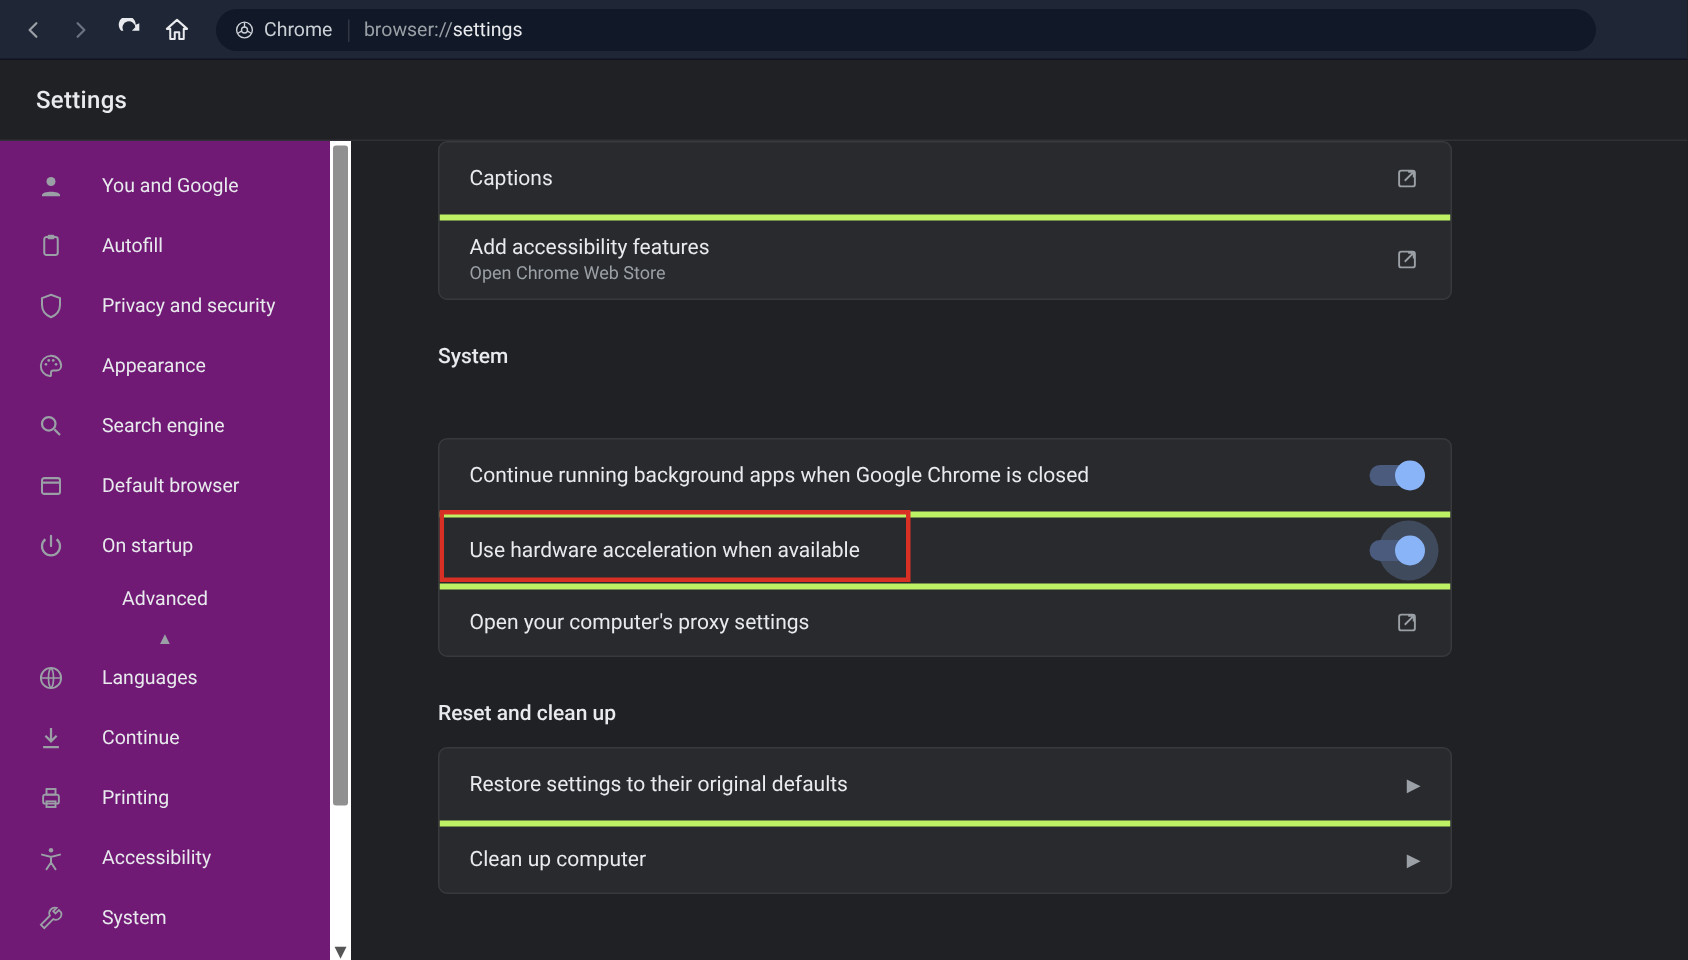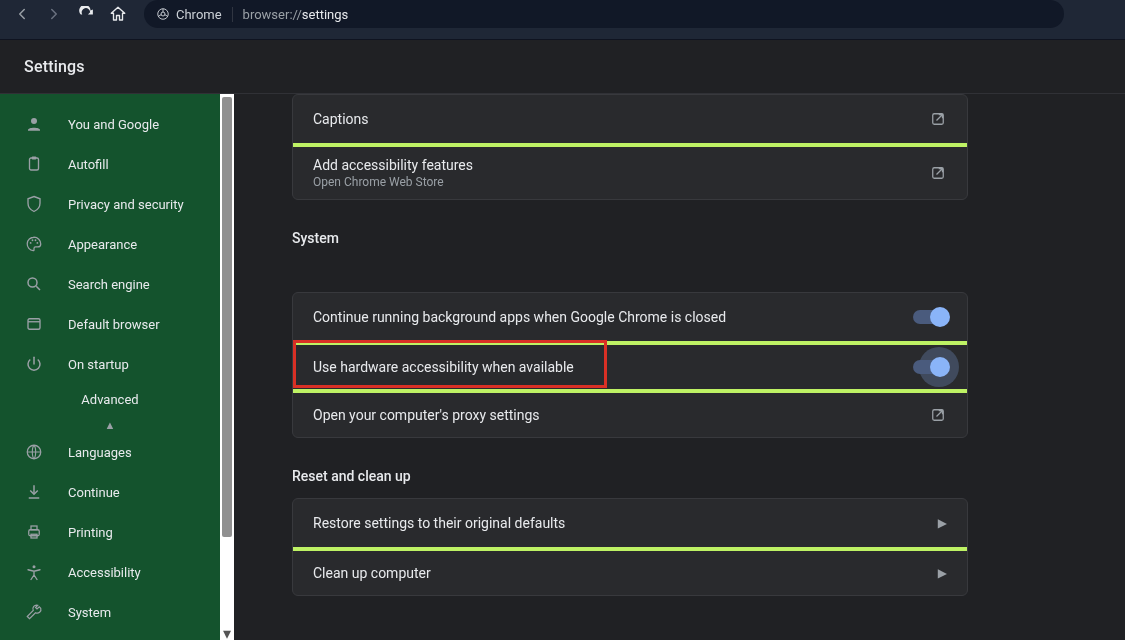--- a/index.html
+++ b/index.html
@@ -1,37 +1,37 @@
 <!DOCTYPE html>
 <html><head>
 <meta charset="utf-8">
 <style>
   * { margin:0; padding:0; box-sizing:border-box; font-family:"Segoe UI",Roboto,Arial,sans-serif; }
   body { width:1125px; height:640px; background:#202124; color:#e8eaed; overflow:hidden; }
 
   
-  .browser-toolbar { height:40px; display:flex; align-items:flex-start; padding:0 6px; background:#1f2736; box-shadow:inset 0 -1px 0 #0f1320; }
+  .browser-toolbar { height:40px; display:flex; align-items:center; padding:0 6px; background:#1f2736; box-shadow:inset 0 -1px 0 #0f1320; }
   .nav-btn { width:28px; height:28px; border-radius:50%; display:flex; align-items:center; justify-content:center; color:#9aa0a6; margin:0 2px; cursor:pointer; }
   .nav-btn.active { color:#e8eaed; }
   .omnibox { flex:1; height:28px; margin-left:10px; background:#111827; border-radius:14px; display:flex; align-items:center; padding:0 12px; color:#9aa0a6; font-size:13px; max-width:920px; }
   .omni-chip { display:flex; align-items:center; gap:6px; padding-right:10px; border-right:1px solid #303541; color:#cbd0d6; }
   .omni-chip svg { width:14px; height:14px; }
   .omni-url { padding-left:10px; color:#9aa0a6; }
   .omni-url strong { color:#e8eaed; font-weight:400; }
 
   
   .app-header { height:54px; display:flex; align-items:center; border-bottom:1px solid #303136; }
   .app-title { width:245px; padding-left:24px; font-size:16px; font-weight:500; color:#e8eaed; letter-spacing:.2px; }
   .search-wrap { width:676px; margin-left:120px; }
   .search { height:38px; background:#303134; border-radius:4px; display:flex; align-items:center; padding:0 16px; color:#9aa0a6; font-size:14px; gap:16px; }
   .search svg { width:18px; height:18px; fill:#9aa0a6; }
 
   
   .app-body { display:flex; height:546px; }
-  .sidebar { width:234px; position:relative; background:#14532d;text-align:center; }
+  .sidebar { width:234px; position:relative; background:#701a75;text-align:center; }
   .sidebar-scroll { position:absolute; right:0; top:0; width:14px; height:100%; background:#ffffff; }
   .sidebar-scroll .thumb { position:absolute; left:2px; right:2px; top:3px; height:440px; background:#909090; border-radius:2px; }
   .sidebar-scroll .arrow { position:absolute; left:0; right:0; height:14px; display:flex; align-items:center; justify-content:center; color:#555;}
   .sidebar-scroll .arrow.bottom { bottom:0; }
   .sidebar-content { padding-top:10px; width:220px; overflow:hidden; }
   .nav-item { height:40px; display:flex; align-items:center; padding-left:24px; gap:24px; font-size:13px; color:#e8eaed; cursor:pointer; }
   .nav-item .ic { width:20px; height:20px; display:flex; align-items:center; justify-content:center; color:#9aa0a6; }
   .advanced-header { height:40px; display:flex; align-items:center; justify-content:space-between; padding:0 24px; font-size:13px; color:#e8eaed; cursor:pointer; margin-top:8px;flex-direction:column; }
   .advanced-header .chev { color:#9aa0a6; font-size:11px; }
 
@@ -258,21 +258,21 @@
         <div class="row" style="">
       <div class="text">
             <div class="primary">Continue running background apps when Google Chrome is closed</div>
           </div>
       <div class="toggle">
             <div class="knob"></div>
           </div>
     </div>
         <div class="row" style="">
       <div class="text">
-            <div class="primary">Use hardware accessibility when available</div>
+            <div class="primary">Use hardware acceleration when available</div>
           </div>
       <div class="halo"></div>
           <div class="toggle">
             <div class="knob"></div>
           </div>
     </div>
         <div class="row" style="">
       <div class="text">
             <div class="primary">Open your computer's proxy settings</div>
           </div>

